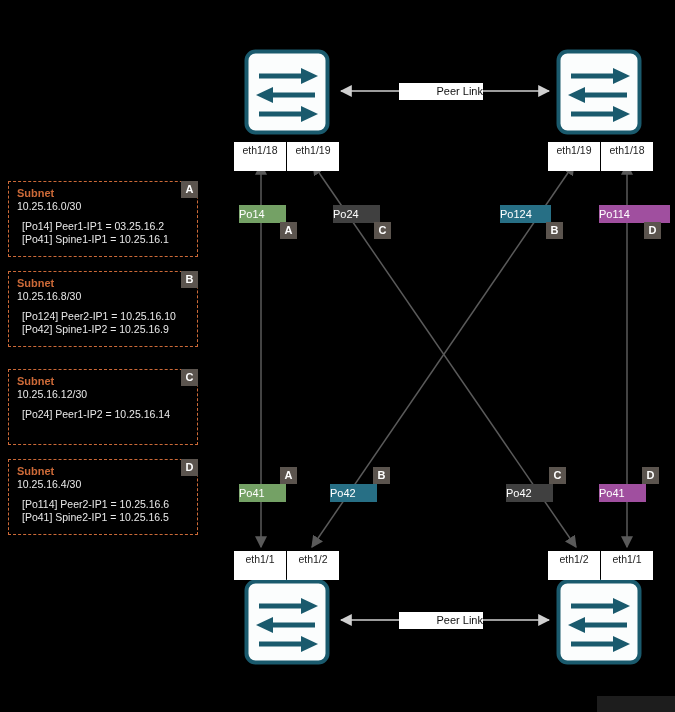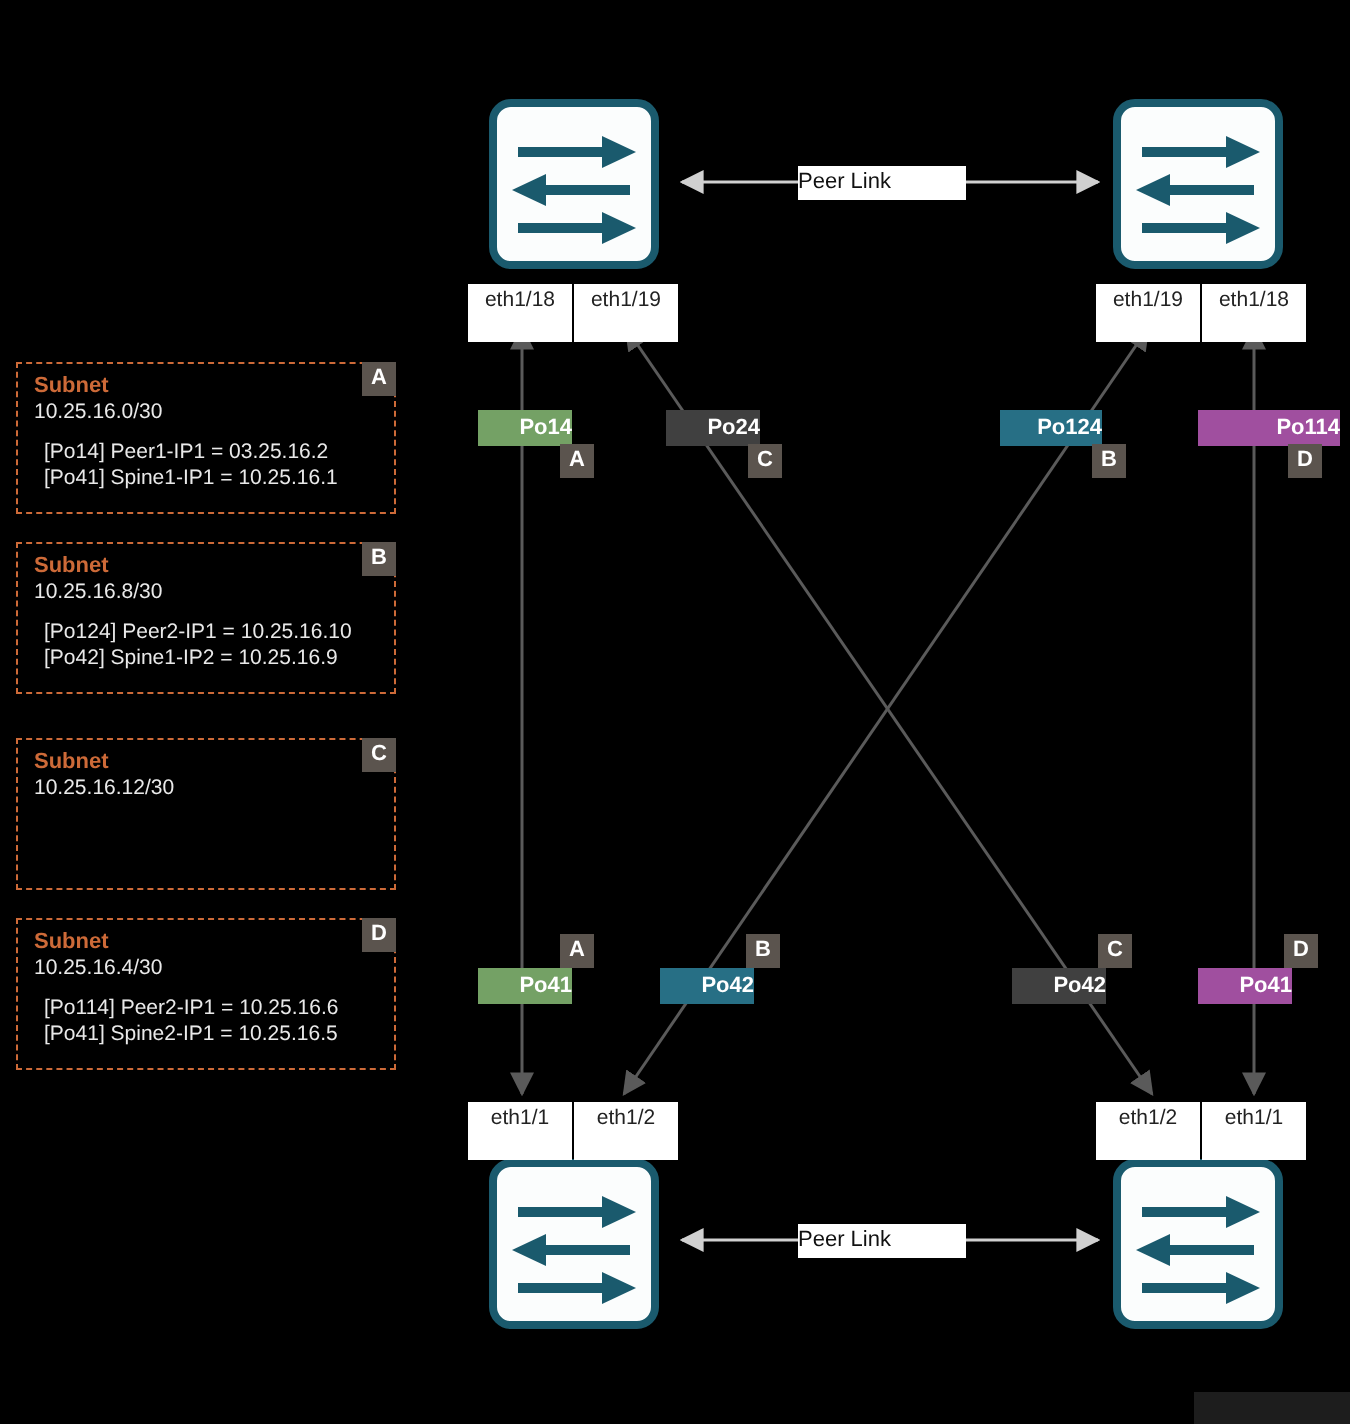--- a/index.html
+++ b/index.html
@@ -3,23 +3,23 @@
 <meta charset="utf-8">
 <style>
   html,body{margin:0;padding:0;background:#000;}
   .stage{position:relative;width:675px;height:712px;background:#000;overflow:hidden;
          font-family:"Liberation Sans",sans-serif;}
   .wires{position:absolute;left:0;top:0;z-index:1;}
   .switch{position:absolute;width:88px;height:88px;z-index:2;}
   .eth{position:absolute;z-index:3;background:#ffffff;color:#222;font-size:10.5px;
        height:29px;line-height:17px;text-align:center;}
   .peer-label{position:absolute;z-index:3;background:#ffffff;color:#111;font-size:11px;
-       width:84px;height:17px;line-height:17px;text-align:left;}
-  .po{position:absolute;z-index:3;color:#fff;font-size:11px;font-weight:700;
-       height:18px;line-height:18px;text-align:right;}
+       width:84px;height:17px;line-height:17px;text-align:right;}
+  .po{position:absolute;z-index:3;color:#fff;font-size:11px;font-weight:400;
+       height:18px;line-height:18px;text-align:left;}
   .po.green{background:#74a165}
   .po.orange{background:#404040}
   .po.teal{background:#276f85}
   .po.purple{background:#a04f9f}
   .badge{position:absolute;z-index:4;width:17px;height:17px;background:#5b544e;color:#fff;
        font-size:11px;font-weight:700;line-height:17px;text-align:center;}
   .subnet{position:absolute;left:8px;width:190px;height:76px;border:1px dashed #cd6a38;
        box-sizing:border-box;padding:5px 8px;color:#e9e9e9;z-index:2;background:#000;}
   .subnet .hd{color:#cd6a38;font-weight:700;font-size:11px;line-height:13px;}
   .subnet .cidr{font-size:10.5px;line-height:13px;}
@@ -156,20 +156,21 @@
       <div class="entry">[Po124] Peer2-IP1 = 10.25.16.10</div>
       <div class="entry">[Po42] Spine1-IP2 = 10.25.16.9</div>
     </div>
     <div class="badge" style="top:-1px;right:-1px">B</div>
   </div>
 
   <div class="subnet" style="top:369px">
     <div class="hd">Subnet</div>
     <div class="cidr">10.25.16.12/30</div>
     <div class="entries">
+      <div class="entry">[Po24] Peer1-IP2 = 10.25.16.14</div>
     </div>
     <div class="badge" style="top:-1px;right:-1px">C</div>
   </div>
 
   <div class="subnet" style="top:459px">
     <div class="hd">Subnet</div>
     <div class="cidr">10.25.16.4/30</div>
     <div class="entries">
       <div class="entry">[Po114] Peer2-IP1 = 10.25.16.6</div>
       <div class="entry">[Po41] Spine2-IP1 = 10.25.16.5</div>

